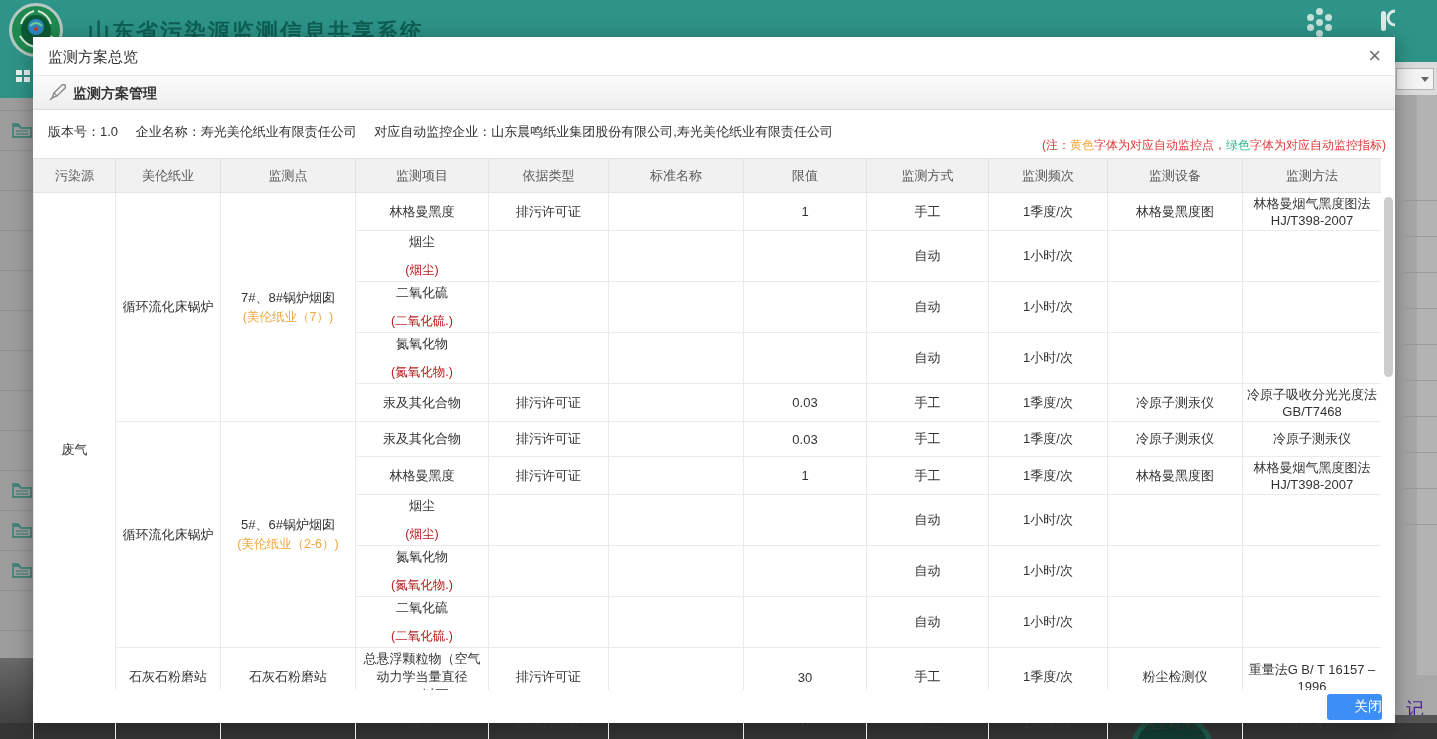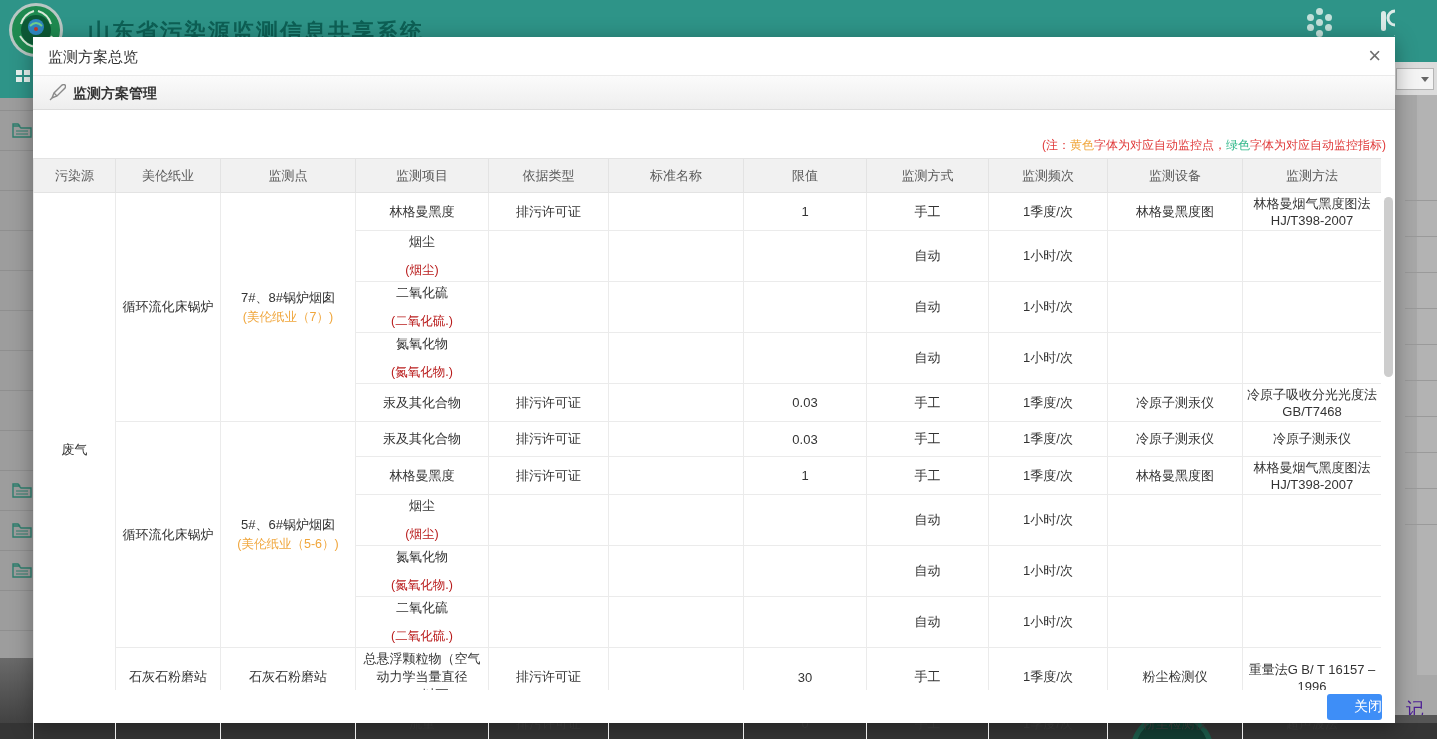--- a/index.html
+++ b/index.html
@@ -198,20 +198,25 @@
     <div id="section-bar">
       <svg id="section-icon" width="17" height="17" viewBox="0 0 17 17">
         <path d="M3 14 L5 9 L13 1 Q15 0 16 1 Q17 2 16 4 L8 12 Z" fill="none" stroke="#8a8a8a" stroke-width="1.4"></path>
         <line x1="5" y1="9" x2="8" y2="12" stroke="#8a8a8a" stroke-width="1.2"></line>
         <line x1="3" y1="14" x2="1" y2="16" stroke="#8a8a8a" stroke-width="1.2"></line>
       </svg>
       <div id="section-title">监测方案管理</div>
     </div>
 
     <div id="info-row">
+      <div id="info-left">
+        <b>版本号：</b><span>1.0</span><span class="gap"></span>
+        <b>企业名称：</b><span>寿光美伦纸业有限责任公司</span><span class="gap"></span>
+        <b>对应自动监控企业：</b><span>山东晨鸣纸业集团股份有限公司,寿光美伦纸业有限责任公司</span>
+      </div>
       <div id="info-note">
         <span>(注：</span><span class="note-yellow">黄色</span><span>字体为对应自动监控点，</span><span class="note-green">绿色</span><span>字体为对应自动监控指标)</span>
       </div>
     </div>
 
     <div id="table-wrap">
       <table id="plan-table">
         <colgroup id="cols">
             <col style="width: 82px;">
             <col style="width: 105px;">
@@ -383,21 +388,21 @@
               <td>
                 <div>冷原子吸收分光光度法GB/T7468</div>
               </td>
             </tr>
             <tr style="height: 35px;">
               <td rowspan="5">
                 <div>循环流化床锅炉</div>
               </td>
               <td rowspan="5">
                 <div>5#、6#锅炉烟囱</div>
-                <div class="sub-orange">(美伦纸业（5-6）)</div>
+                <div class="sub-orange">(美伦纸业（2-6）)</div>
               </td>
               <td>
                 <div>汞及其化合物</div>
               </td>
               <td>
                 <div>排污许可证</div>
               </td>
               <td>
                 <div></div>
               </td>

